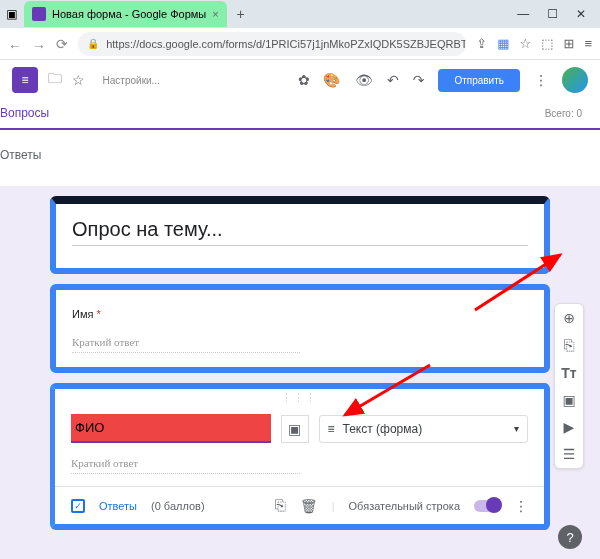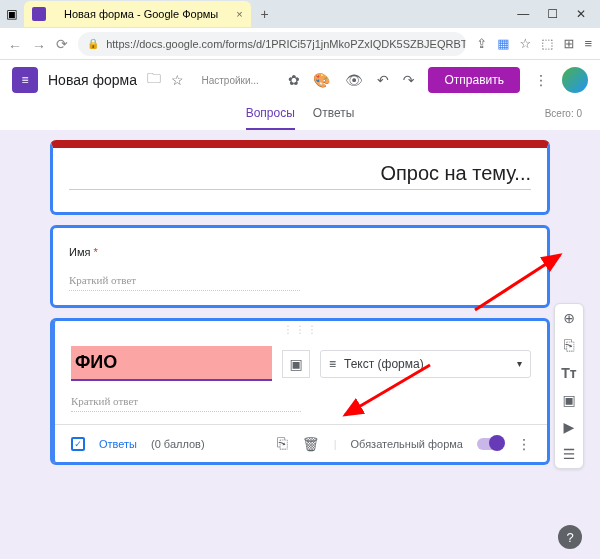--- a/index.html
+++ b/index.html
@@ -2,62 +2,62 @@
 <html><head>
 <meta charset="utf-8">
 <style>
 * { box-sizing: border-box; margin: 0; padding: 0; font-family: Arial, sans-serif; }
 body { width: 600px; height: 559px; background: #f0ebf8; overflow: hidden; position: relative; }
 
 
 .browser-top { background: #dee5eb; }
 .tab-bar { display: flex; align-items: center; height: 28px; padding: 0 4px; gap: 4px; }
 .sys-icon { width: 16px; height: 16px; display: flex; align-items: center; justify-content: center; font-size: 12px; }
-.tab { background: #fef9c3; border-radius: 6px 6px 0 0; display: flex; align-items: center; padding: 4px 8px; height: 26px; gap: 18px; font-size: 11px; min-width: 180px; }
+.tab { background: #86efac; border-radius: 6px 6px 0 0; display: flex; align-items: center; padding: 4px 8px; height: 26px; gap: 6px; font-size: 11px; min-width: 180px; }
 .tab-icon { width: 14px; height: 14px; background: #673ab7; border-radius: 2px; }
 .new-tab { width: 20px; text-align: center; font-size: 14px; color: #555; }
 .win-controls { margin-left: auto; display: flex; gap: 18px; padding-right: 10px; font-size: 12px; color: #333; }
 
 .addr-bar { background: #fff; display: flex; align-items: center; height: 32px; padding: 0 8px; gap: 10px; border-bottom: 1px solid #e0e0e0; }
 .nav-arrow { color: #888; font-size: 14px; }
 .url-box { flex: 1; background: #f1f3f4; border-radius: 14px; height: 24px; display: flex; align-items: center; padding: 0 10px; font-size: 11px; color: #555; overflow: hidden; }
 .url-box .lock { margin-right: 6px; font-size: 10px; }
 .addr-icons { display: flex; gap: 10px; color: #666; font-size: 13px; }
 
 
 .forms-header { background: #fff; height: 40px; display: flex; align-items: center; padding: 0 12px; gap: 10px; }
 .app-logo { width: 26px; height: 26px; background: #673ab7; border-radius: 4px; display: flex; align-items: center; justify-content: center; color: #fff; font-size: 12px; }
 .form-title { font-size: 14px; color: #202124; }
 .header-ico { color: #5f6368; font-size: 14px; }
 .saving { font-size: 10px; color: #888; margin-left: 8px; }
 .header-right { margin-left: auto; display: flex; align-items: center; gap: 14px; }
-.send-btn { background: #a21caf; color: #fff; padding: 6px 16px; border-radius: 4px; font-size: 12px; border: none; }
+.send-btn { background: #3b82f6; color: #fff; padding: 6px 16px; border-radius: 4px; font-size: 10px; border: none; }
 .avatar { width: 26px; height: 26px; border-radius: 50%; background: linear-gradient(135deg,#4caf50,#2196f3); }
 
-.tabs-row { background: #fff; display: flex; justify-content: center; gap: 18px; font-size: 12px; padding: 6px 0 0; position: relative; }
+.tabs-row { background: #fff; display: flex; justify-content: center; gap: 18px; font-size: 12px; padding: 6px 0 16px; position: relative; flex-direction: column; }
 .tab-item { color: #5f6368; padding-bottom: 8px; }
 .tab-item.active { color: #673ab7; border-bottom: 2px solid #673ab7; font-weight: 500; }
 .total { position: absolute; right: 18px; font-size: 10px; color: #888; top: 8px; text-align: right; }
 
 
 .canvas { padding: 10px 50px; position: relative; }
-.card { background: #fff; border-radius: 6px; padding: 14px 16px; margin-bottom: 10px; border: 3px solid #3b82f6; }
-.card.hdr { border-top: 8px solid #b91c1c; text-align: right; }
+.card { background: #fff; border-radius: 6px; padding: 14px 16px; margin-bottom: 10px; border: 6px solid #3b82f6; }
+.card.hdr { border-top: 8px solid #0f172a; }
 .card.hdr h1 { font-size: 20px; font-weight: 400; color: #202124; border-bottom: 1px solid #ccc; padding-bottom: 4px; margin-bottom: 8px; }
 .card.hdr .desc { font-size: 11px; color: #5f6368; }
 
 .field-label { font-size: 11px; color: #202124; }
 .req { color: #d93025; }
 .ans-line { border-bottom: 1px dotted #ccc; font-size: 11px; color: #999; padding: 4px 0; margin-top: 10px; width: 50%; font-family: Liberation Serif, serif; }
 
 .card.active-q { border-left: 5px solid #4285f4; padding: 0; }
 .drag-h { text-align: center; color: #ccc; font-size: 10px; padding: 3px; letter-spacing: 2px; }
 .q-body { padding: 8px 16px 12px; }
 .q-row { display: flex; gap: 10px; align-items: center; }
-.q-title { flex: 1; border-bottom: 2px solid #673ab7; padding: 6px 4px; font-size: 18px; background: #fca5a5; font-weight: bold; }
+.q-title { flex: 1; border-bottom: 2px solid #673ab7; padding: 6px 4px; font-size: 13px; background: #ef4444; }
 .img-btn { width: 28px; height: 28px; border: 1px solid #dadce0; display: flex; align-items: center; justify-content: center; color: #5f6368; font-size: 14px; }
 .type-sel { flex: 1; border: 1px solid #dadce0; border-radius: 3px; padding: 6px 8px; display: flex; align-items: center; gap: 8px; font-size: 12px; color: #3c4043; }
 .type-sel .chev { margin-left: auto; font-size: 10px; }
 
 .q-footer { border-top: 1px solid #e0e0e0; padding: 10px 16px; display: flex; align-items: center; gap: 14px; font-size: 11px; }
 .chk { width: 14px; height: 14px; border: 2px solid #1a73e8; display: inline-flex; align-items: center; justify-content: center; color: #1a73e8; font-size: 9px; border-radius: 2px; }
 .ans-lbl { color: #1a73e8; font-weight: 500; }
 .pts { color: #5f6368; text-align: right; }
 .spacer { flex: 1; }
 .ft-ico { color: #5f6368; font-size: 14px; }
@@ -106,21 +106,20 @@
       <span>☆</span>
       <span>⬚</span>
       <span>⊞</span>
       <span>≡</span>
     </div>
   </div>
 </div>
 
 <div class="forms-header">
   <div class="app-logo">≡</div>
-  <span class="form-title">Новая форма</span>
   <span class="header-ico">🗀</span>
   <span class="header-ico">☆</span>
   <span class="saving">Настройки...</span>
   <div class="header-right">
     <span class="header-ico">✿</span>
     <span class="header-ico">🎨</span>
     <span class="header-ico">👁</span>
     <span class="header-ico">↶</span>
     <span class="header-ico">↷</span>
     <button class="send-btn">Отправить</button>
@@ -161,21 +160,21 @@
       <div class="ans-line">Краткий ответ</div>
     </div>
     <div class="q-footer">
       <span class="chk">✓</span>
       <span class="ans-lbl">Ответы</span>
       <span class="pts">(0 баллов)</span>
       <span class="spacer"></span>
       <span class="ft-ico">⎘</span>
       <span class="ft-ico">🗑</span>
       <span style="color:#dadce0">|</span>
-      <span class="req-lbl">Обязательный форма</span>
+      <span class="req-lbl">Обязательный строка</span>
       <span class="toggle"></span>
       <span class="ft-ico">⋮</span>
     </div>
   </div>
 </div>
 
 <div class="float-tb">
   <span class="fb">⊕</span>
   <span class="fb">⎘</span>
   <span class="fb" style="font-weight:bold">Tᴛ</span>

